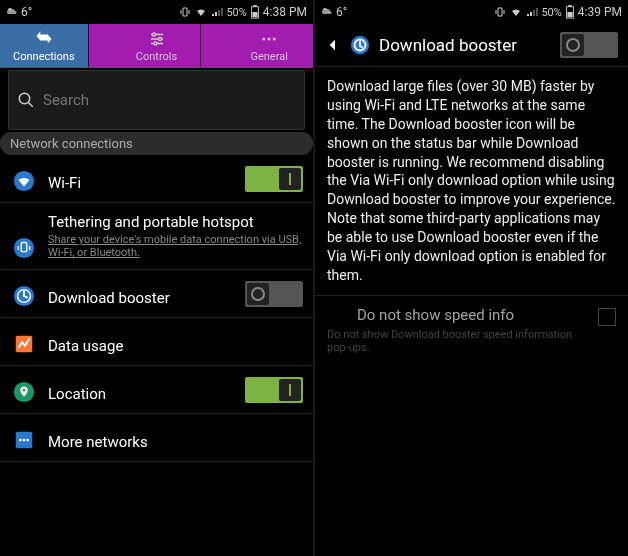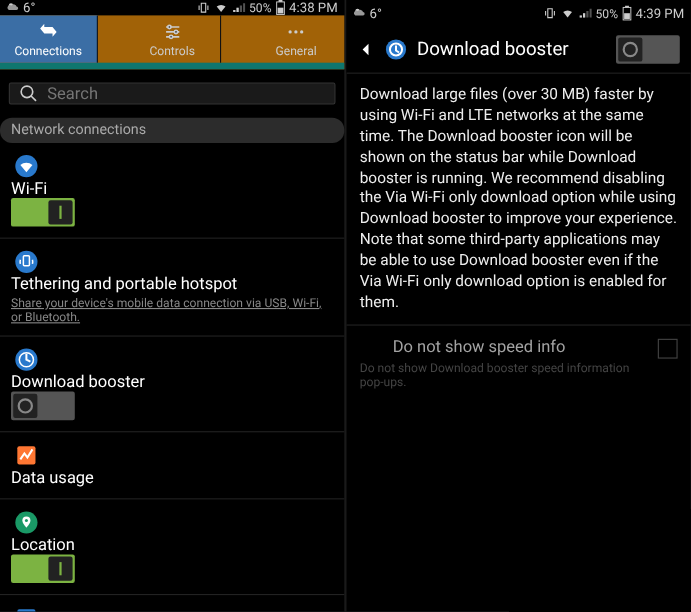--- a/index.html
+++ b/index.html
@@ -2,29 +2,29 @@
 <html><head>
 <meta charset="utf-8">
 <style>
 * { margin:0; padding:0; box-sizing:border-box; font-family:Roboto,Arial,sans-serif; }
 body { background:#1a1a1a; display:flex; gap:2px; width:628px; height:556px; overflow:hidden; }
 .screen { width:313px; height:556px; background:#000; color:#fff; display:flex; flex-direction:column; }
 .statusbar { height:24px; background:#000; display:flex; align-items:center; padding:0 6px; font-size:12px; color:#ccc; }
 .sb-left { display:flex; align-items:center; gap:3px; }
 .sb-right { margin-left:auto; display:flex; align-items:center; gap:3px; }
 .sb-icon { display:inline-flex; }
-.tabs { display:flex; background:#a16207; border-bottom:6px solid #0f766e;gap:24px; }
+.tabs { display:flex; background:#a21caf; border-bottom:1px solid #0f766e;gap:24px; }
 .tab { flex:1; display:flex; flex-direction:column; align-items:center; justify-content:center; padding:6px 0 4px; font-size:11px; color:#ccc; border-right:1px solid #111; cursor:pointer; }
 .tab:last-child { border-right:none; }
 .tab.active { background:#3b6ea5; color:#fff; }
 .tab .icon { margin-bottom:2px; }
-.searchbar { margin:12px 8px; background:#1a1a1a; border:1px solid #333; border-radius:2px; display:flex; align-items:center; padding:0 8px; }
+.searchbar { margin:2px 8px; background:#1a1a1a; border:1px solid #333; border-radius:2px; display:flex; align-items:center; padding:20px 8px; }
 .searchbar input { flex:1; background:transparent; border:none; color:#fff; font-size:15px; outline:none; }
 .section-header { background:#2c2c2c; color:#aaa; font-size:13px; padding:4px 10px;border-radius:11px; }
-.row { display:flex; align-items:flex-start; padding:10px 10px; border-bottom:1px solid #222; min-height:48px;flex-direction:column; }
+.row { display:flex; align-items:flex-end; padding:10px 10px; border-bottom:1px solid #222; min-height:48px; }
 .row-icon { width:28px; display:flex; justify-content:center; margin-right:10px; flex-shrink:0; }
 .row-text { flex:1; display:flex; flex-direction:column; }
 .row-title { font-size:15px; color:#fff; }
 .row-sub { font-size:11px; color:#888; line-height:1.2; margin-top:2px;text-decoration:underline; }
 .toggle { width:58px; height:26px; border-radius:2px; position:relative; flex-shrink:0; }
 .toggle.on { background:#7cb342; }
 .toggle.off { background:#555; }
 .toggle .knob { position:absolute; top:2px; width:22px; height:22px; background:#222; border-radius:2px; display:flex; align-items:center; justify-content:center; }
 .toggle.on .knob { right:2px; }
 .toggle.off .knob { left:2px; }

